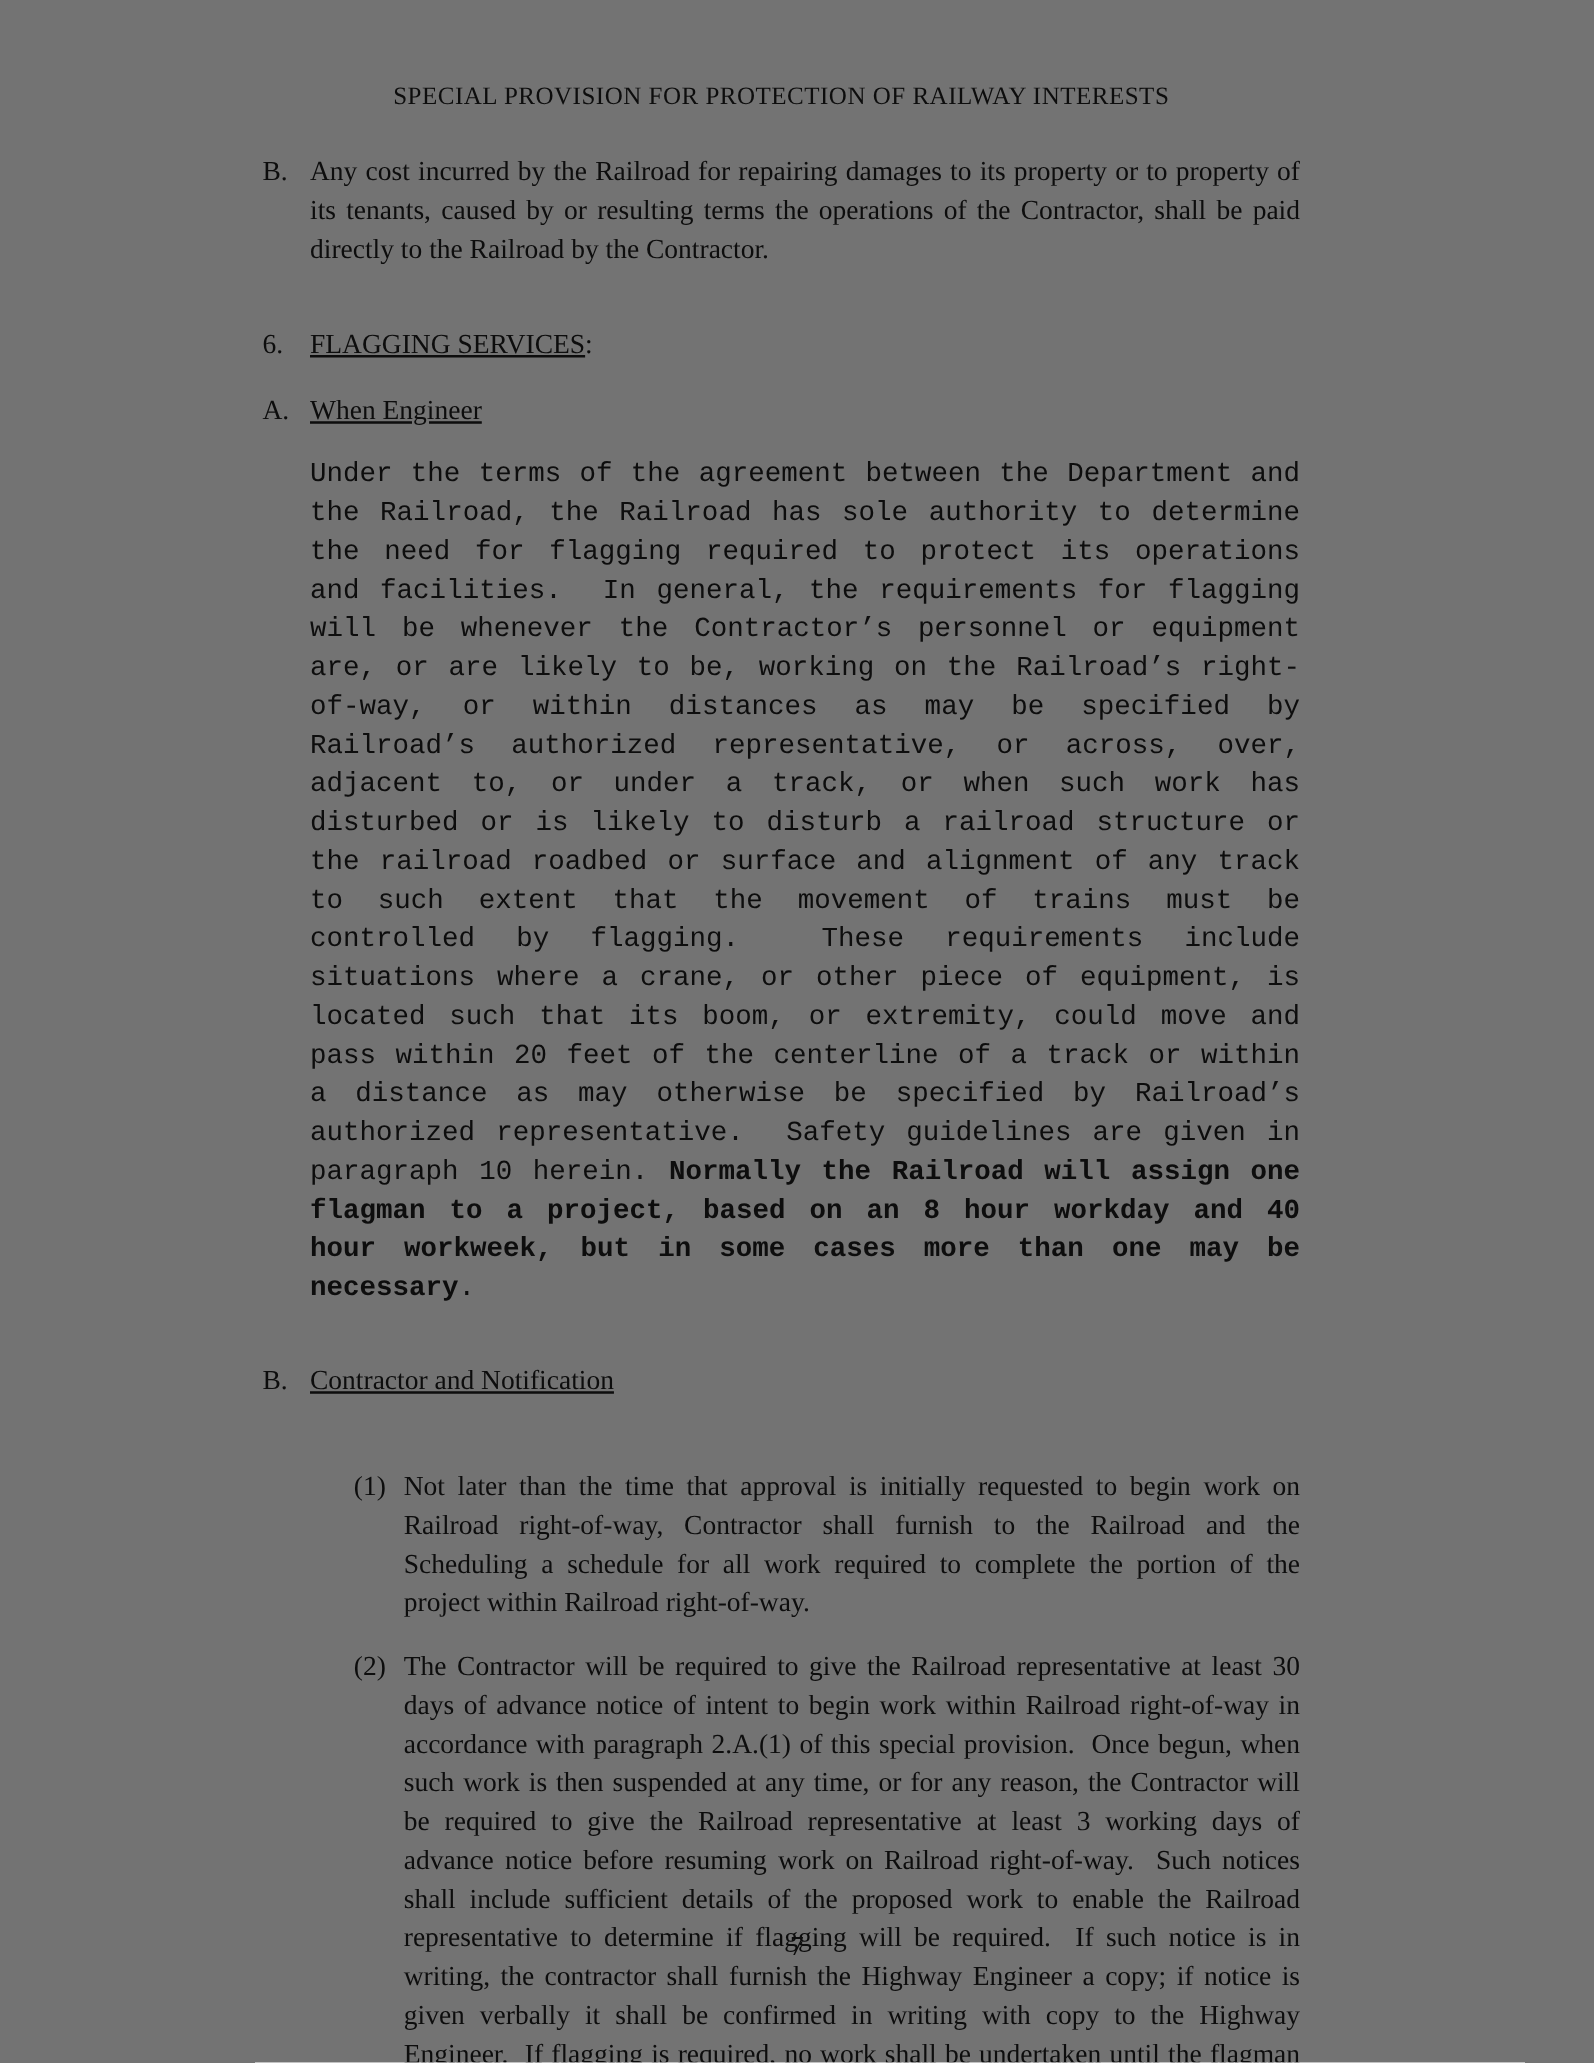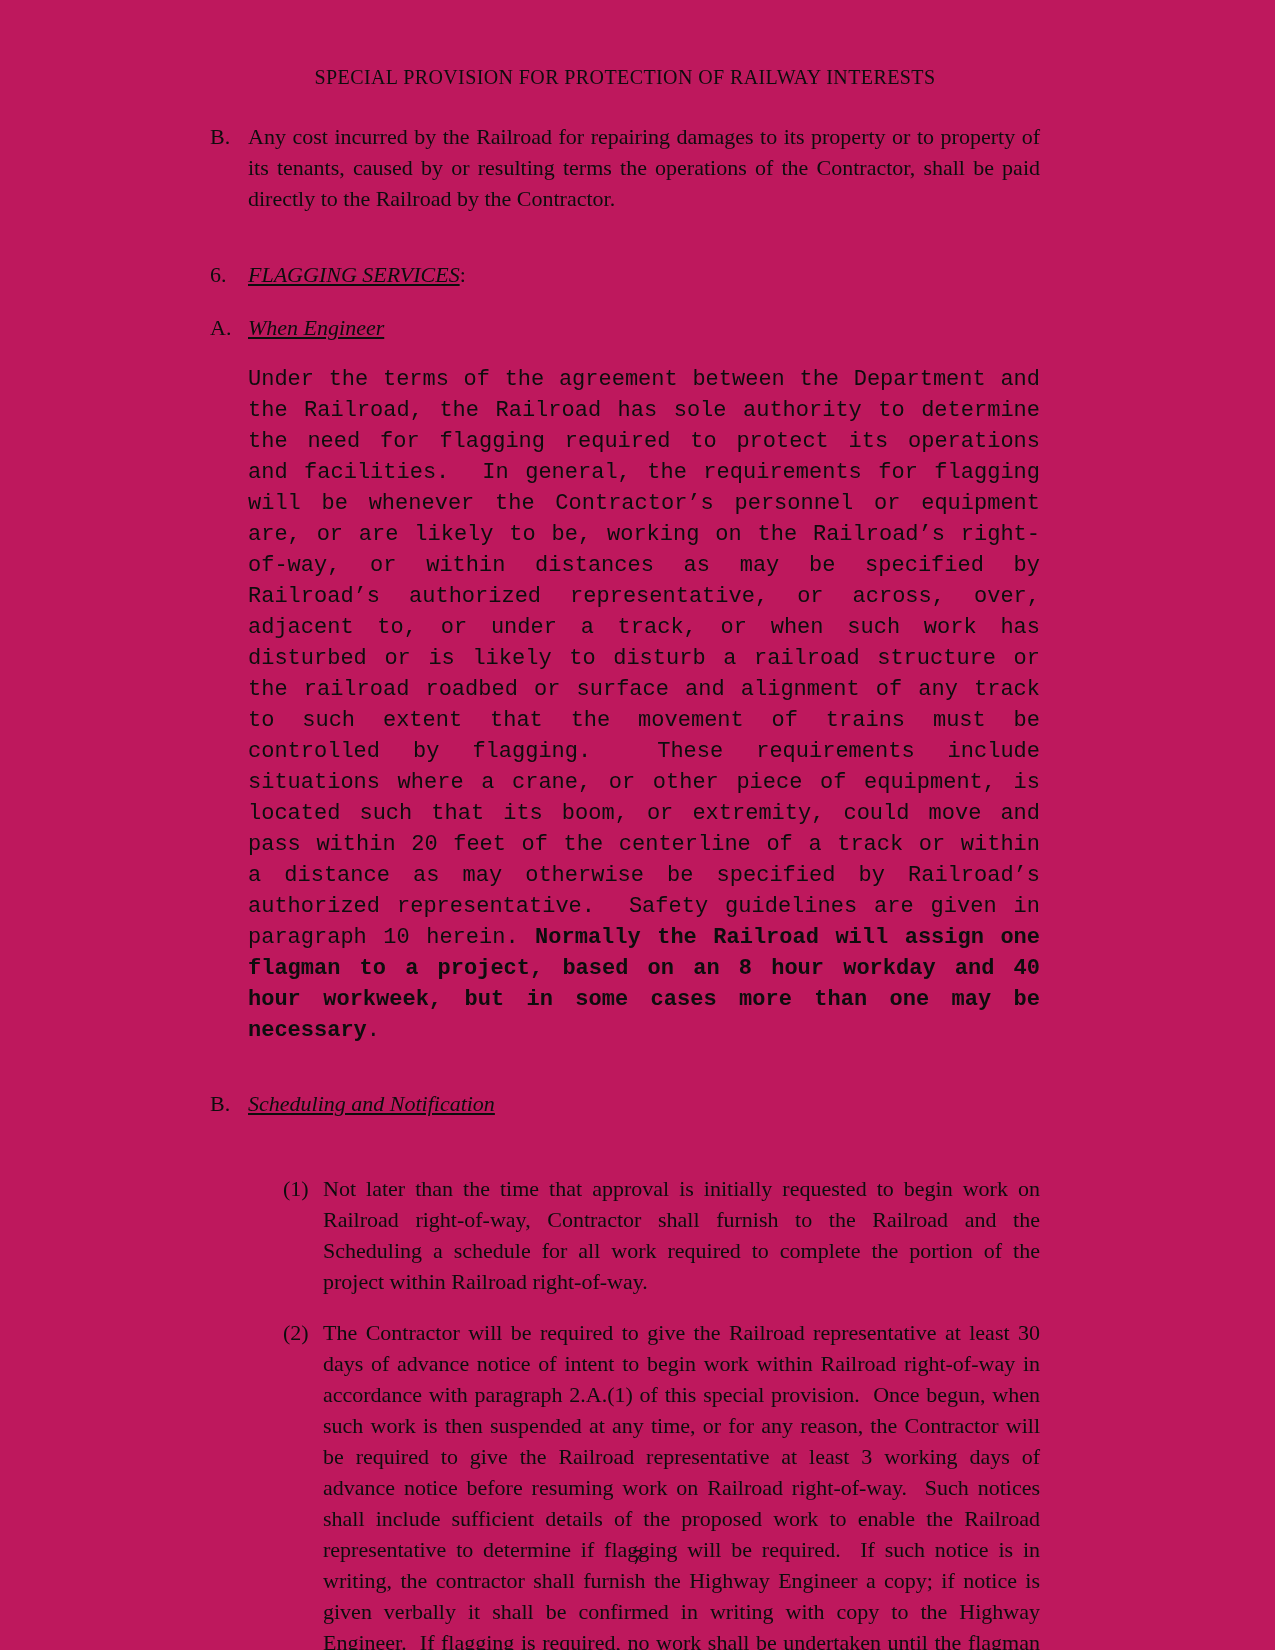--- a/index.html
+++ b/index.html
@@ -1,21 +1,21 @@
 <!DOCTYPE html>
 <html><head>
 <meta charset="utf-8">
 <style>
   * { margin: 0; padding: 0; box-sizing: border-box; }
   html, body { background: #ffffff; }
   .page {
     width: 1275px;
     height: 1650px;
     margin: 0 auto;
-    background: #be185d;
+    background: #737373;
     position: relative;
     font-family: "Liberation Serif", "DejaVu Serif", serif;
     font-size: 22px;
     line-height: 31px;
     color: #0d0d0d;
     padding: 62px 235px 0 210px;
     overflow: hidden;
   }
   .doc-title {
     text-align: center;
@@ -24,21 +24,21 @@
     margin-bottom: 28px;
     white-space: nowrap;
   }
   .li { display: flex; }
   .li .marker { flex: 0 0 38px; width: 38px; }
   .li .text { flex: 1; text-align: justify; }
   .li .text.nojustify { text-align: left; }
   .sub { margin-left: 73px; }
   .sub .marker { flex: 0 0 40px; width: 40px; }
   .indent-para { margin-left: 38px; text-align: justify; font-family: Liberation Mono, monospace; }
-  .underline { text-decoration: underline; font-style: italic; }
+  .underline { text-decoration: underline; }
   .bold { font-weight: bold; }
   .mb-title-para { margin-bottom: 45px; }
   .mb-h6 { margin-bottom: 22px; }
   .mb-ha { margin-bottom: 21px; }
   .mb-para-a { margin-bottom: 42px; }
   .mb-hb { margin-bottom: 54px; }
   .mb-item1 { margin-bottom: 20px; }
   .page-number {
     position: absolute;
     bottom: 78px;
@@ -70,21 +70,21 @@
     <div class="text nojustify"><span class="underline">When Engineer</span></div>
   </div>
 
   <div class="indent-para mb-para-a">
     <span>Under the terms of the agreement between the Department and the Railroad, the Railroad has sole authority to determine the need for flagging required to protect its operations and facilities.&nbsp; In general, the requirements for flagging will be whenever the Contractor’s personnel or equipment are, or are likely to be, working on the Railroad’s right-of-way, or within distances as may be specified by Railroad’s authorized representative, or across, over, adjacent to, or under a track, or when such work has disturbed or is likely to disturb a railroad structure or the railroad roadbed or surface and alignment of any track to such extent that the movement of trains must be controlled by flagging.&nbsp; These requirements include situations where a crane, or other piece of equipment, is located such that its boom, or extremity, could move and pass within 20 feet of the centerline of a track or within a distance as may otherwise be specified by Railroad’s authorized representative.&nbsp; Safety guidelines are given in paragraph 10 herein.</span>
     <span class="bold">Normally the Railroad will assign one flagman to a project, based on an 8 hour workday and 40 hour workweek, but in some cases more than one may be necessary</span><span>.</span>
   </div>
 
   <div class="li mb-hb">
     <span class="marker">B.</span>
-    <div class="text nojustify"><span class="underline">Scheduling and Notification</span></div>
+    <div class="text nojustify"><span class="underline">Contractor and Notification</span></div>
   </div>
 
   <div class="li sub mb-item1">
     <span class="marker">(1)</span>
     <div class="text">Not later than the time that approval is initially requested to begin work on Railroad right-of-way, Contractor shall furnish to the Railroad and the Scheduling a schedule for all work required to complete the portion of the project within Railroad right-of-way.</div>
   </div>
 
   <div class="li sub">
     <span class="marker">(2)</span>
     <div class="text">The Contractor will be required to give the Railroad representative at least 30 days of advance notice of intent to begin work within Railroad right-of-way in accordance with paragraph 2.A.(1) of this special provision.&nbsp; Once begun, when such work is then suspended at any time, or for any reason, the Contractor will be required to give the Railroad representative at least 3 working days of advance notice before resuming work on Railroad right-of-way.&nbsp; Such notices shall include sufficient details of the proposed work to enable the Railroad representative to determine if flagging will be required.&nbsp; If such notice is in writing, the contractor shall furnish the Highway Engineer a copy; if notice is given verbally it shall be confirmed in writing with copy to the Highway Engineer.&nbsp; If flagging is required, no work shall be undertaken until the flagman is, or flagmen are, present at the job site.&nbsp; It may take up to 30 days to obtain flagging initially from the Railroad.&nbsp; When flagging begins, the flagman is usually assigned by the Railroad to work at the project site on a continual basis until no longer needed and cannot be called for on a spot basis.&nbsp; If flagging becomes unnecessary and is suspended, it may take up to 30 days to again obtain flagging from the Railroad.&nbsp; Due to Railroad practices, in</div>

